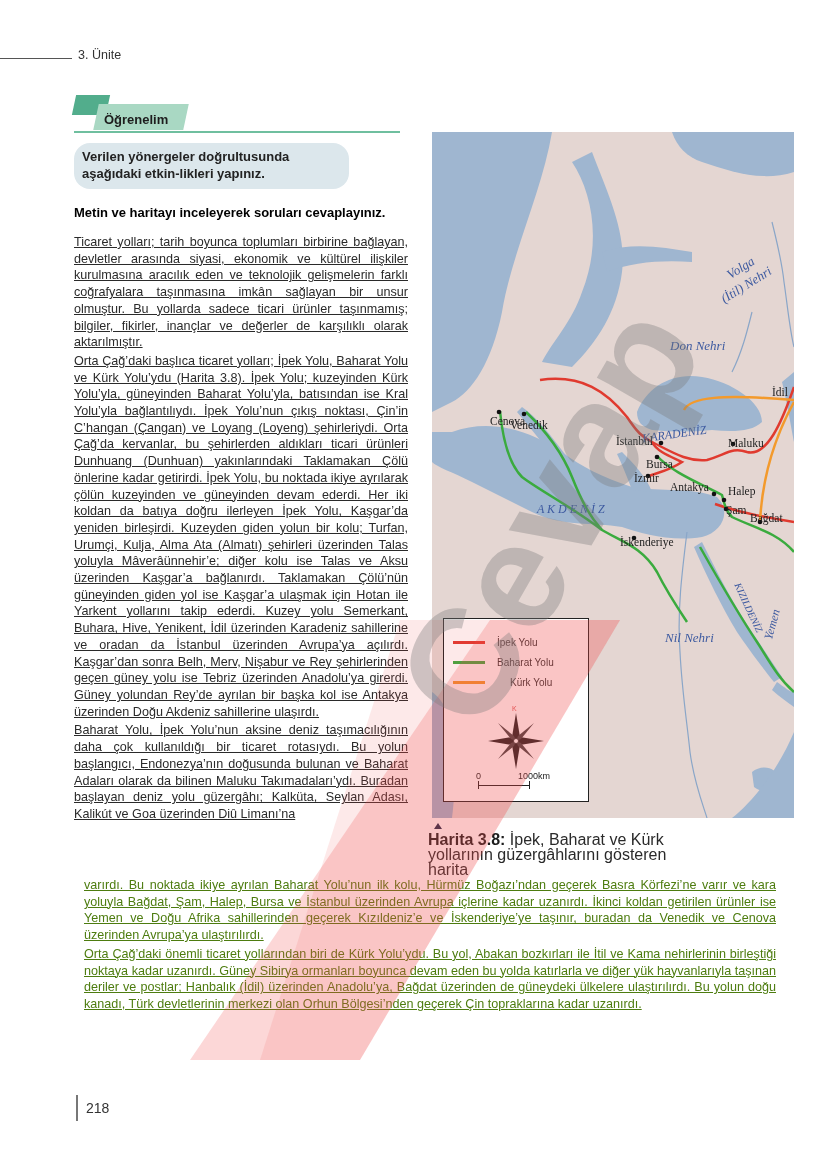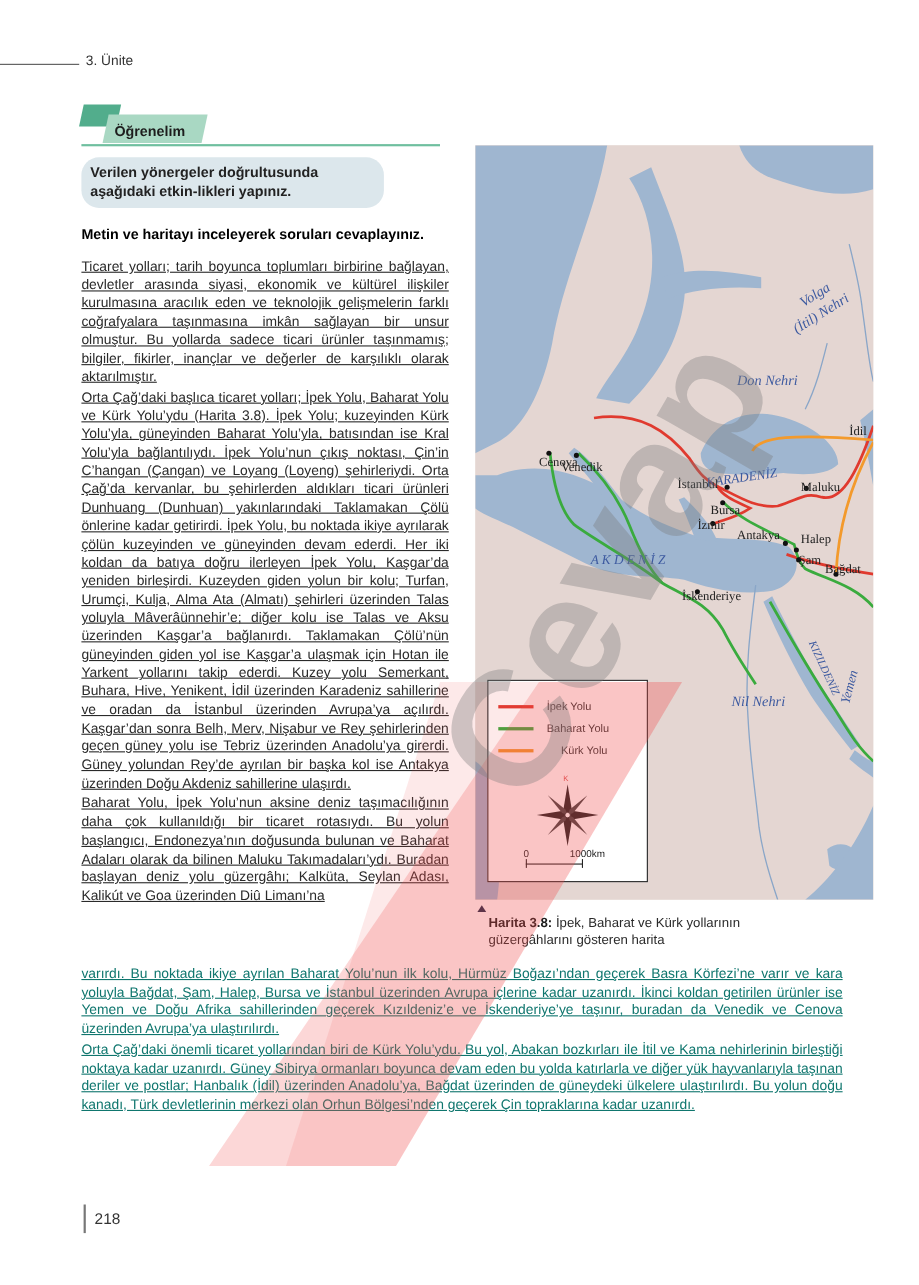--- a/index.html
+++ b/index.html
@@ -6,32 +6,32 @@
   body{width:835px;height:1168px;position:relative;overflow:hidden;font-family:"Liberation Sans","DejaVu Sans",sans-serif;color:#1e1e1e;}
   .unit-line{position:absolute;left:0;top:58px;width:72px;height:1px;background:#555;}
   .unit-label{position:absolute;left:78px;top:48px;font-size:12.5px;color:#333;}
   .tag-box{position:absolute;left:74px;top:95px;width:34px;height:20px;background:#52ad8c;transform:skewX(-12deg);}
   .tag-light{position:absolute;left:96px;top:104px;width:90px;height:26px;background:#a9d8c3;transform:skewX(-12deg);}
   .tag-text{position:absolute;left:104px;top:112px;font-weight:bold;font-size:13px;color:#1d1d1d;}
   .tag-rule{position:absolute;left:74px;top:131px;width:326px;height:2px;background:#6fbf9f;}
   .instr-box{position:absolute;left:74px;top:143px;width:275px;height:46px;background:#dce7ec;box-sizing:border-box;padding:5px 8px;font-weight:bold;font-size:13px;line-height:17px;color:#222;border-radius:16px;}
   .subhead{position:absolute;left:74px;top:205px;font-weight:bold;font-size:13px;color:#000000;}
   .col-text{position:absolute;left:74px;width:334px;font-size:12.6px;line-height:16.7px;text-align:justify;color:#2a2a2a;}
-  .full-text{position:absolute;left:74px;width:692px;font-size:12.6px;line-height:16.7px;text-align:justify;color:#0f766e;}
+  .full-text{position:absolute;left:84px;width:692px;font-size:12.6px;line-height:16.7px;text-align:justify;color:#4d7c0f;}
   .col-text p,.full-text p{margin:0 0 2px 0;text-decoration:underline;}
   .map{position:absolute;left:432px;top:132px;width:362px;height:686px;background:#e4d6d2;overflow:hidden;}
   .map svg{position:absolute;left:0;top:0;}
   .maplabel{position:absolute;font-family:"Liberation Serif","DejaVu Serif",serif;font-size:11.5px;color:#222;white-space:nowrap;}
   .sea{position:absolute;font-family:"Liberation Serif","DejaVu Serif",serif;font-style:italic;color:#3d5aa0;white-space:nowrap;}
   .legend{position:absolute;left:11px;top:486px;width:146px;height:184px;background:#fff;border:1.5px solid #222;box-sizing:border-box;}
   .leg-row{position:absolute;left:9px;display:flex;align-items:center;font-size:10px;color:#333;}
   .leg-line{width:32px;height:3px;margin-right:12px;}
   .scale{position:absolute;left:32px;top:152px;font-size:9px;color:#222;}
   .caption-tri{position:absolute;left:434px;top:823px;width:0;height:0;border-left:4px solid transparent;border-right:4px solid transparent;border-bottom:6px solid #1d2b4a;}
-  .caption{position:absolute;left:444px;top:832px;width:280px;font-size:12px;line-height:15px;color:#2a2a2a;}
+  .caption{position:absolute;left:428px;top:832px;width:280px;font-size:16px;line-height:15px;color:#2a2a2a;}
   .caption b{font-weight:bold;color:#1d1d1d;}
   .page-bar{position:absolute;left:76px;top:1095px;width:2px;height:26px;background:#777;}
   .page-num{position:absolute;left:86px;top:1100px;font-size:14px;color:#333;}
   .wm{position:absolute;pointer-events:none;}
 </style>
 </head>
 <body>
 
 <div class="unit-line"></div>
 <div class="unit-label">3. Ünite</div>

